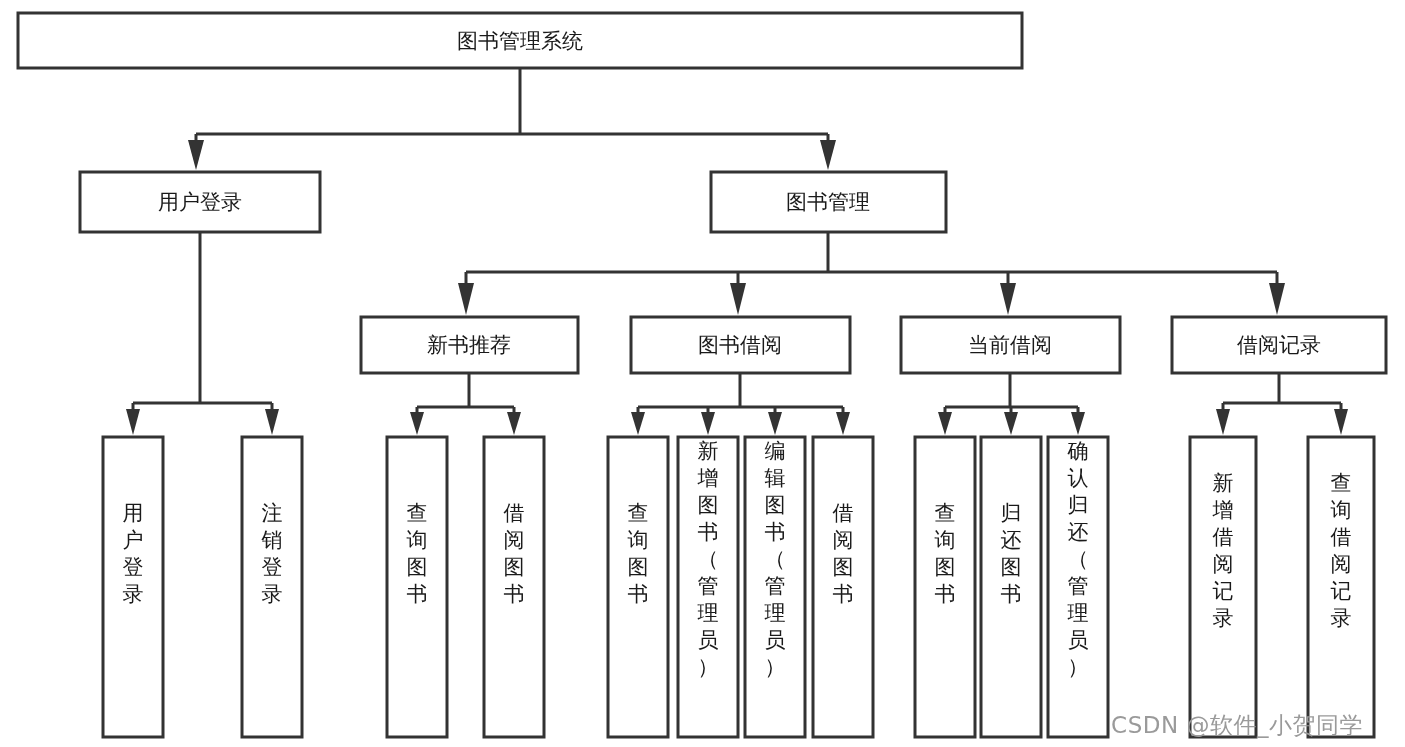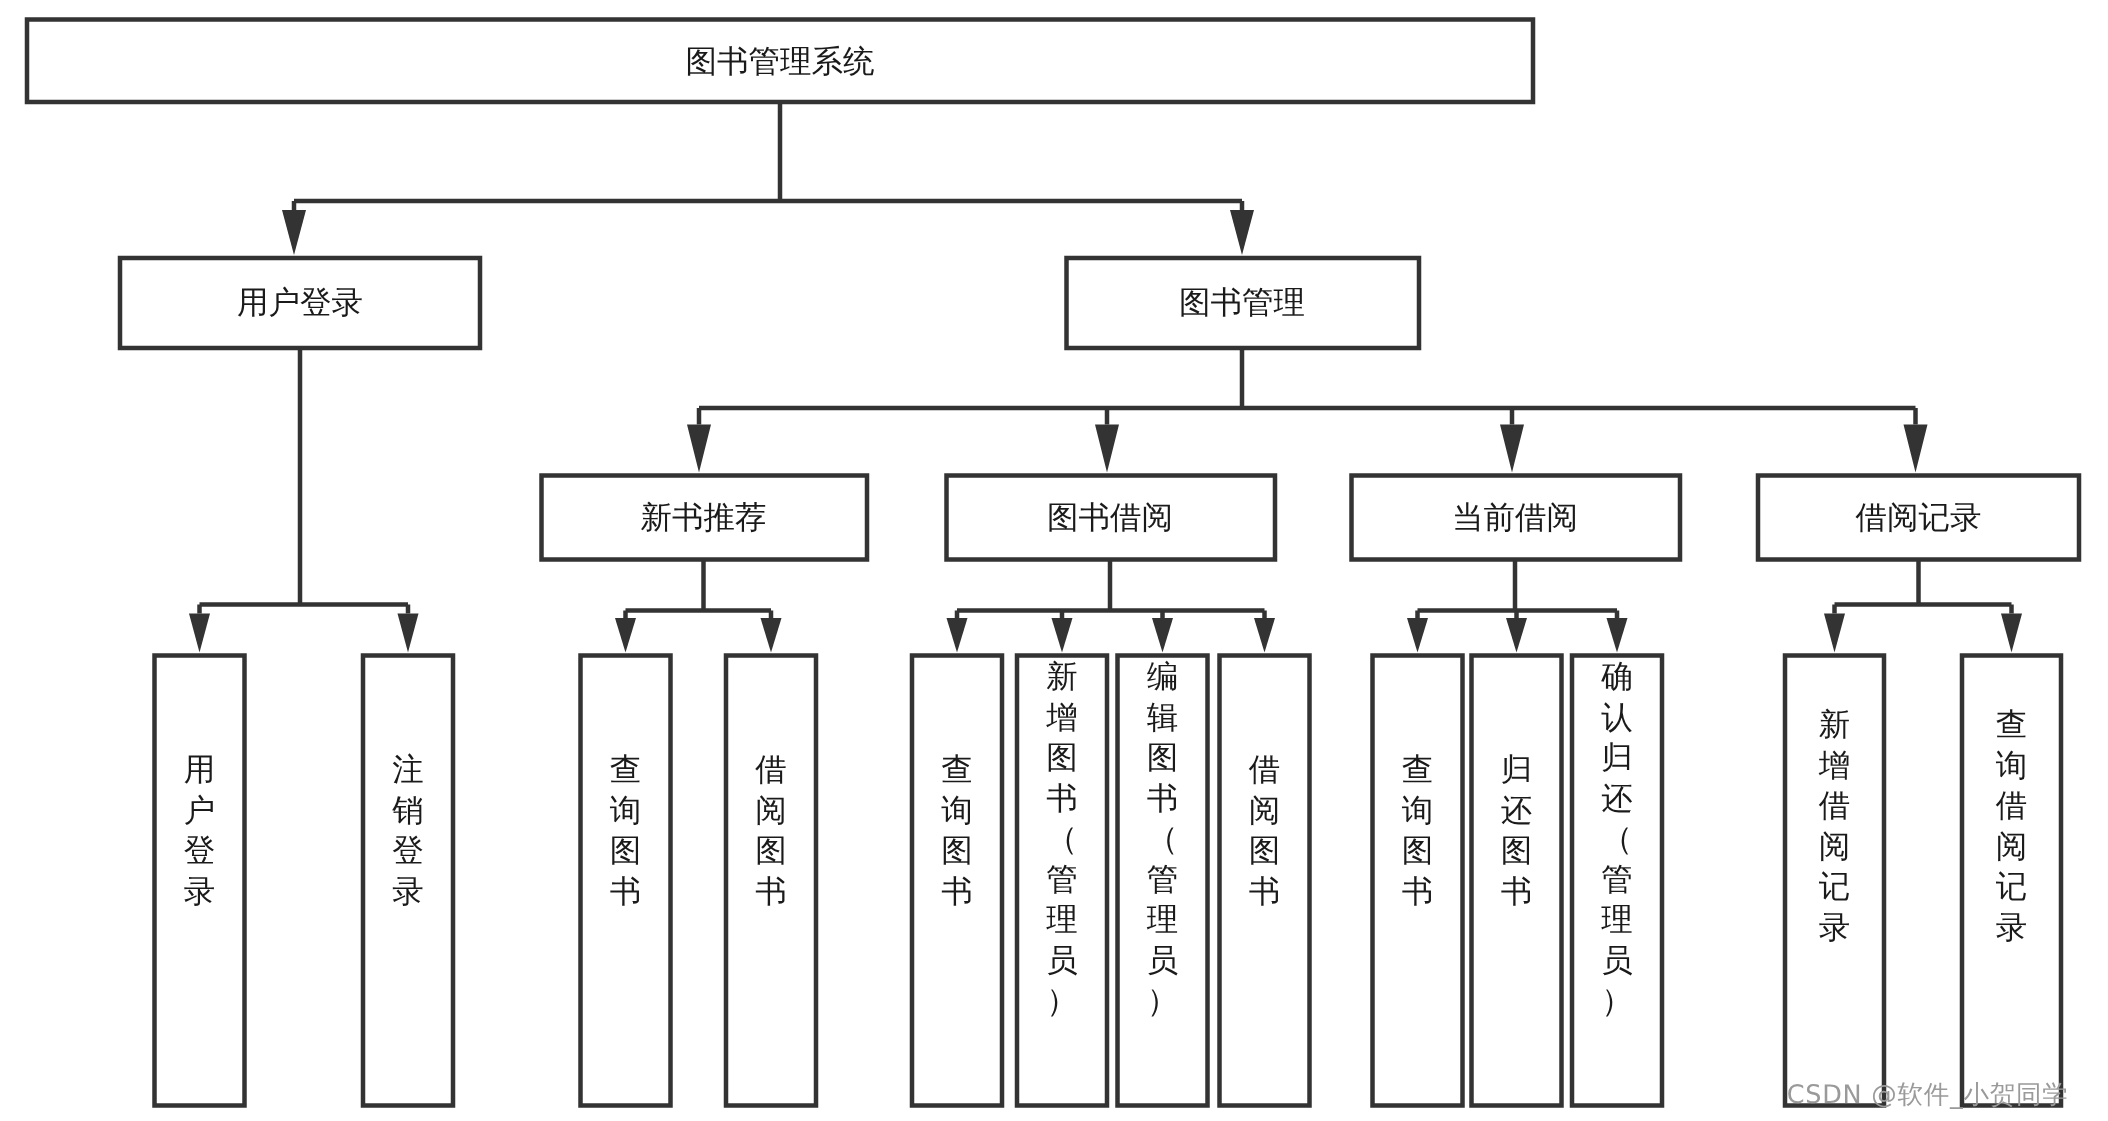--- a/index.html
+++ b/index.html
@@ -49,24 +49,24 @@
     dominant-baseline: middle;
   }
   .node-label-vertical {
     fill: #1a1a1a;
     font-family: "DejaVu Sans", "Liberation Sans", sans-serif;
     font-size: 21px;
     text-anchor: middle;
   }
   .watermark {
     position: absolute;
-    right: 12px;
+    right: 28px;
     bottom: 6px;
     font-family: "DejaVu Sans", "Liberation Sans", sans-serif;
-    font-size: 17px;
+    font-size: 23px;
     color: #9a9a9a;
     letter-spacing: 0.5px;
     white-space: nowrap;
     pointer-events: none;
   }
 </style>
 </head>
 <body>
 
 <div id="diagram-root">

